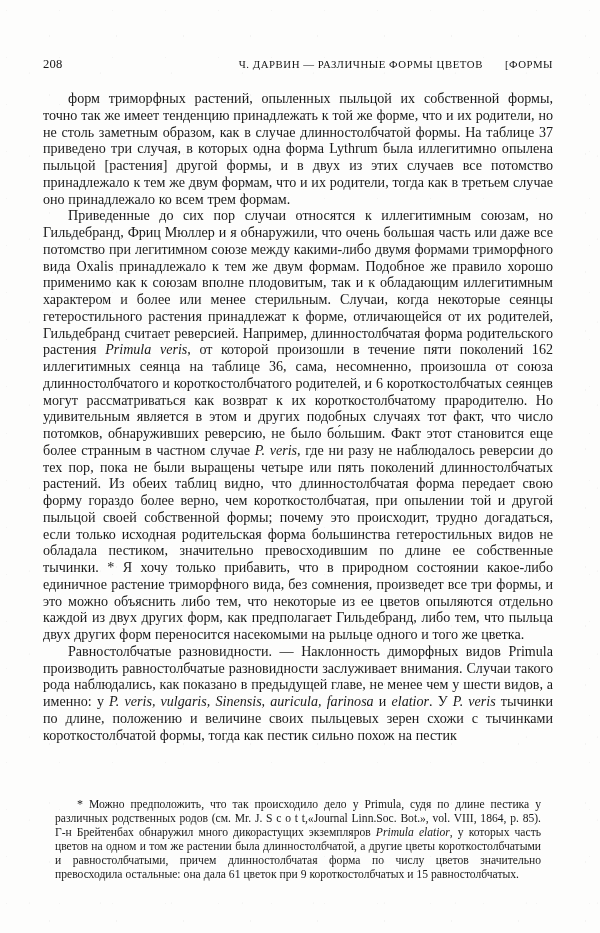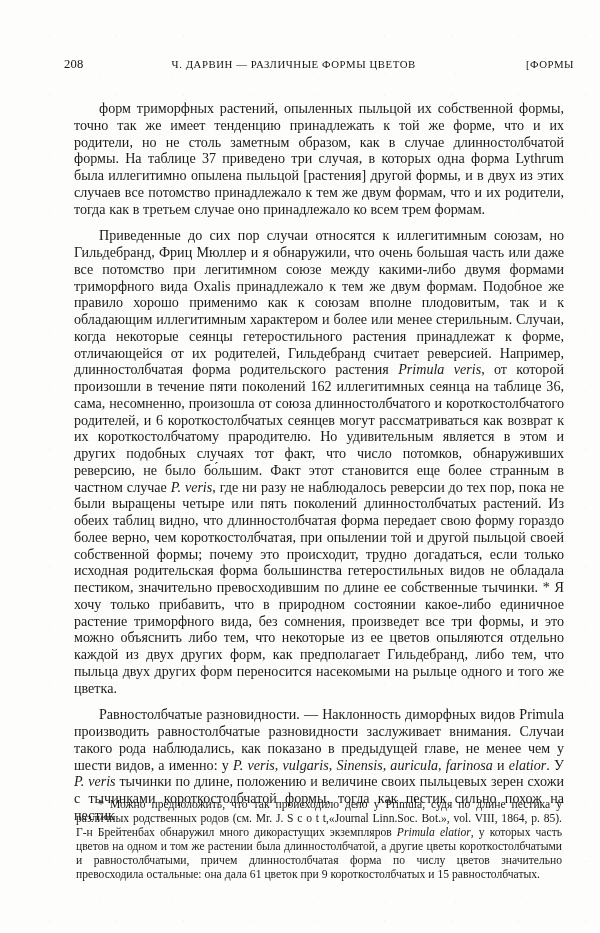--- a/index.html
+++ b/index.html
@@ -20,21 +20,21 @@
 
   
   .page {
     position: absolute;
     inset: 0;
     background: #fdfdfc;
   }
 
   .page-inner {
     position: absolute;
-    left: 64px;
+    left: 43px;
     top: 0;
     width: 510px;
     height: 933px;
   }
 
   
   .running-head {
     position: absolute;
     top: 57px;
     left: 0;
@@ -48,21 +48,21 @@
     color: #151515;
   }
   .running-head .folio {
     font-size: 12.6px;
     letter-spacing: 0.2px;
     font-weight: 400;
     flex: 0 0 auto;
   }
   .running-head .head-title {
     flex: 1 1 auto;
-    text-align: center;
+    text-align: right;
     font-size: 10.8px;
     letter-spacing: 0.55px;
     padding-right: 22px;
   }
   .running-head .head-chapter {
     flex: 0 0 auto;
     font-size: 10.8px;
     letter-spacing: 0.5px;
   }
 
@@ -72,21 +72,21 @@
     top: 90px;
     left: 0;
     width: 510px;
     font-size: 14.1px;
     line-height: 16.75px;
     text-align: justify;
     text-justify: inter-word;
     word-spacing: 0.2px;
   }
   .body-text p {
-    margin: 10px;
+    margin: 0;
     text-indent: 25px;
   }
   .it { font-style: italic; }
   .run-in { }
 
   
   .footnote {
     position: absolute;
     top: 786px;
     left: 0;

